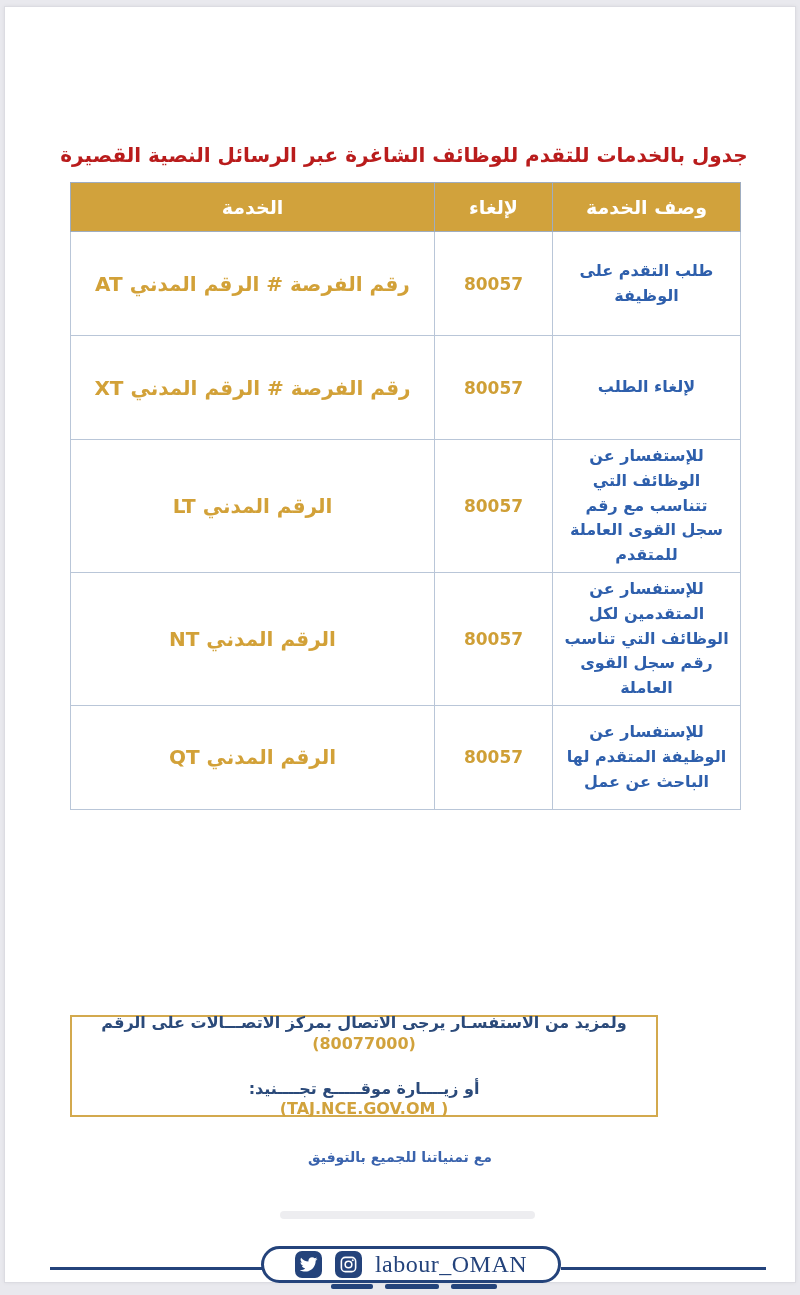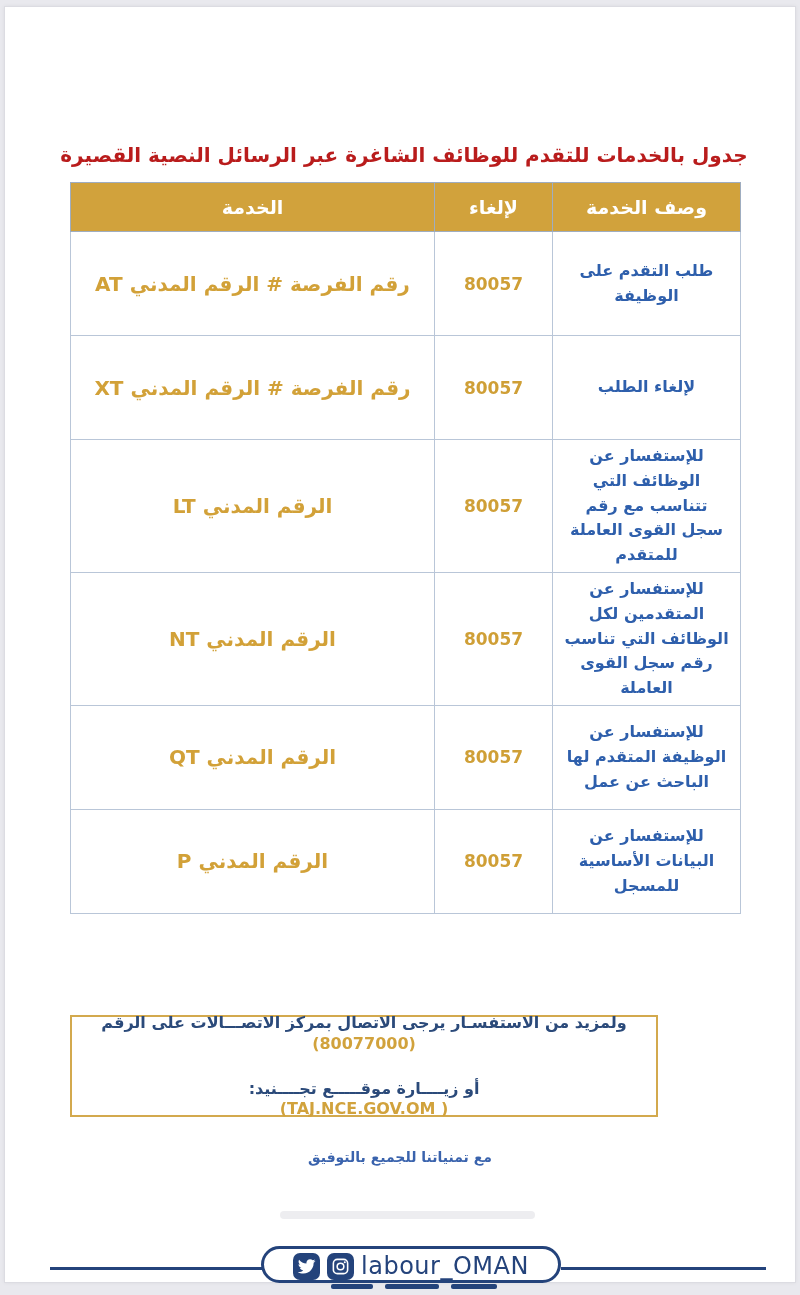--- a/index.html
+++ b/index.html
@@ -34,21 +34,21 @@
   .wishes{position:absolute;top:1142px;left:0;width:100%;text-align:center;
     color:#3a63ad;font-weight:bold;font-size:14px;}
   
   .smudge{position:absolute;top:1204px;left:275px;width:255px;height:8px;
     background:#ededf0;border-radius:4px;}
   .bar-line{position:absolute;top:1260px;height:3px;background:#24437b;}
   .bar-line.left{left:45px;width:212px;}
   .bar-line.right{left:556px;width:205px;}
   .handle-pill{position:absolute;top:1239px;left:256px;width:300px;height:37px;
     background:#ffffff;border:3px solid #24437b;border-radius:22px;box-sizing:border-box;
-    display:flex;align-items:flex-end;justify-content:center;gap:7px;}
+    display:flex;align-items:center;justify-content:center;gap:13px;font-family:Liberation Serif, serif;}
   .handle-text{color:#24437b;font-size:24px;font-weight:500;letter-spacing:.5px;}
   .soc-icon{width:27px;height:27px;border-radius:7px;background:#24437b;
     display:flex;align-items:center;justify-content:center;flex:0 0 auto;}
   .soc-icon svg{display:block;}
   .dash{position:absolute;top:1277px;height:5px;background:#24437b;border-radius:2px;}
   .dash.d1{left:326px;width:42px;}
   .dash.d2{left:380px;width:54px;}
   .dash.d3{left:446px;width:46px;}
 </style>
 </head>
@@ -90,25 +90,20 @@
       <tr>
         <td class="desc">للإستفسار عن المتقدمين لكل الوظائف التي تناسب رقم سجل القوى العاملة</td>
         <td class="num">80057</td>
         <td class="svc">الرقم المدني NT</td>
       </tr>
       <tr>
         <td class="desc">للإستفسار عن الوظيفة المتقدم لها الباحث عن عمل</td>
         <td class="num">80057</td>
         <td class="svc">الرقم المدني QT</td>
       </tr>
-      <tr>
-        <td class="desc">للإستفسار عن البيانات الأساسية للمسجل</td>
-        <td class="num">80057</td>
-        <td class="svc">الرقم المدني P</td>
-      </tr>
     </tbody>
   </table>
 
   <div class="contact-box">
     <div class="l-blue">ولمزيد من الاستفسـار يرجى الاتصال بمركز الاتصـــالات على الرقم</div>
     <div class="l-gold ltr">(80077000)</div>
     <div class="l-blue sp">أو زيــــارة موقـــــع تجــــنيد:</div>
     <div class="l-gold ltr">(TAJ.NCE.GOV.OM )</div>
   </div>
 

